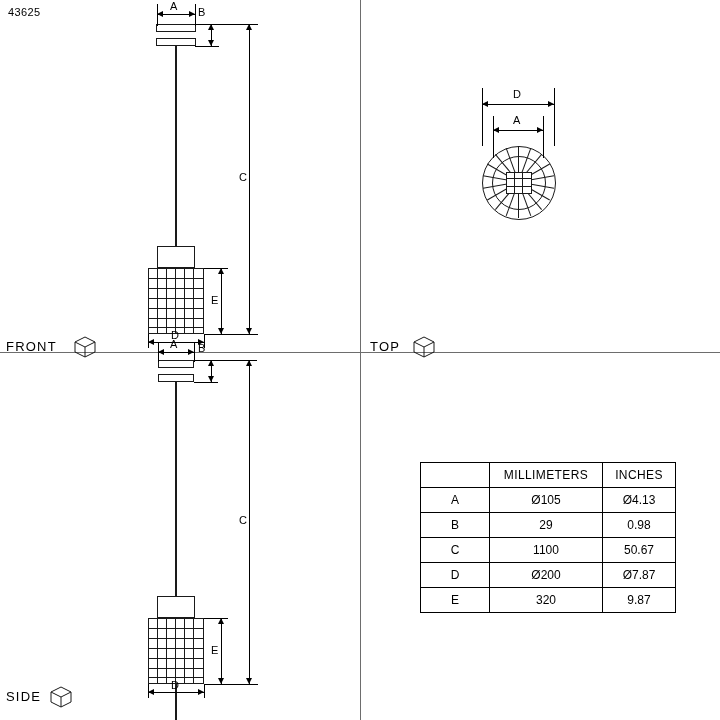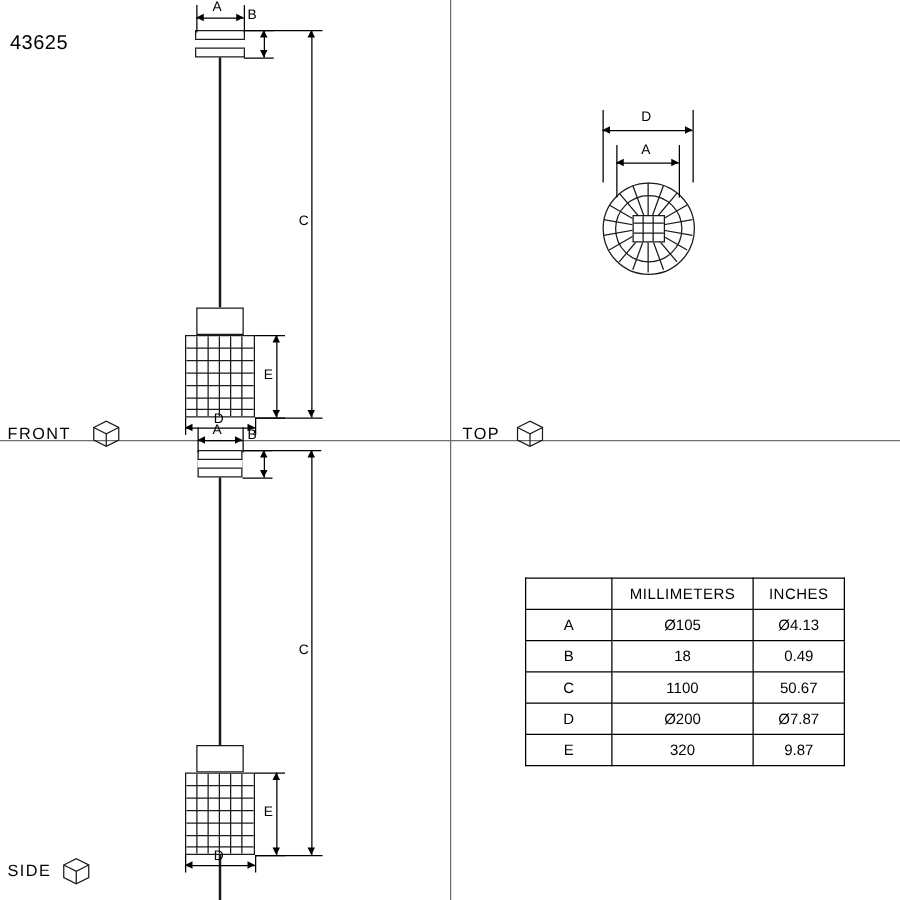--- a/index.html
+++ b/index.html
@@ -44,23 +44,22 @@
   .divider-v {
     position: absolute;
     top: 0;
     height: 720px;
     width: 0;
     border-left: 1px solid #6d6d6d;
   }
 
   
   .code {
-    font-size: 16px;
+    font-size: 11px;
     letter-spacing: .4px;
-    margin-top: 20px;
   }
   .viewlabel {
     font-size: 13px;
     letter-spacing: 1.2px;
   }
   .dim {
     font-size: 11px;
     letter-spacing: .3px;
   }
 
@@ -377,22 +376,22 @@
       </tr>
     </thead>
     <tbody>
       <tr>
         <td>A</td>
         <td>Ø105</td>
         <td>Ø4.13</td>
       </tr>
       <tr>
         <td>B</td>
-        <td>18</td>
-        <td>0.49</td>
+        <td>29</td>
+        <td>0.98</td>
       </tr>
       <tr>
         <td>C</td>
         <td>1100</td>
         <td>50.67</td>
       </tr>
       <tr>
         <td>D</td>
         <td>Ø200</td>
         <td>Ø7.87</td>

